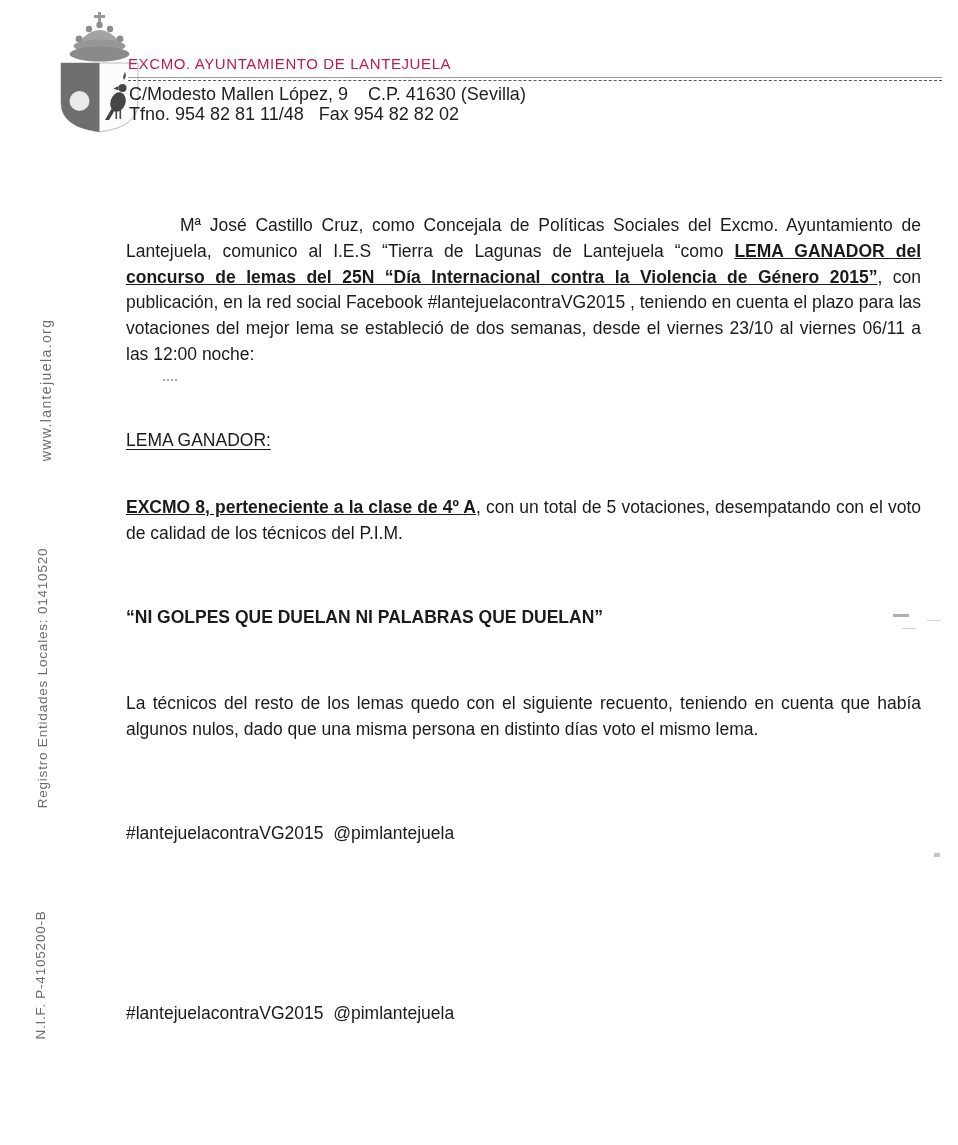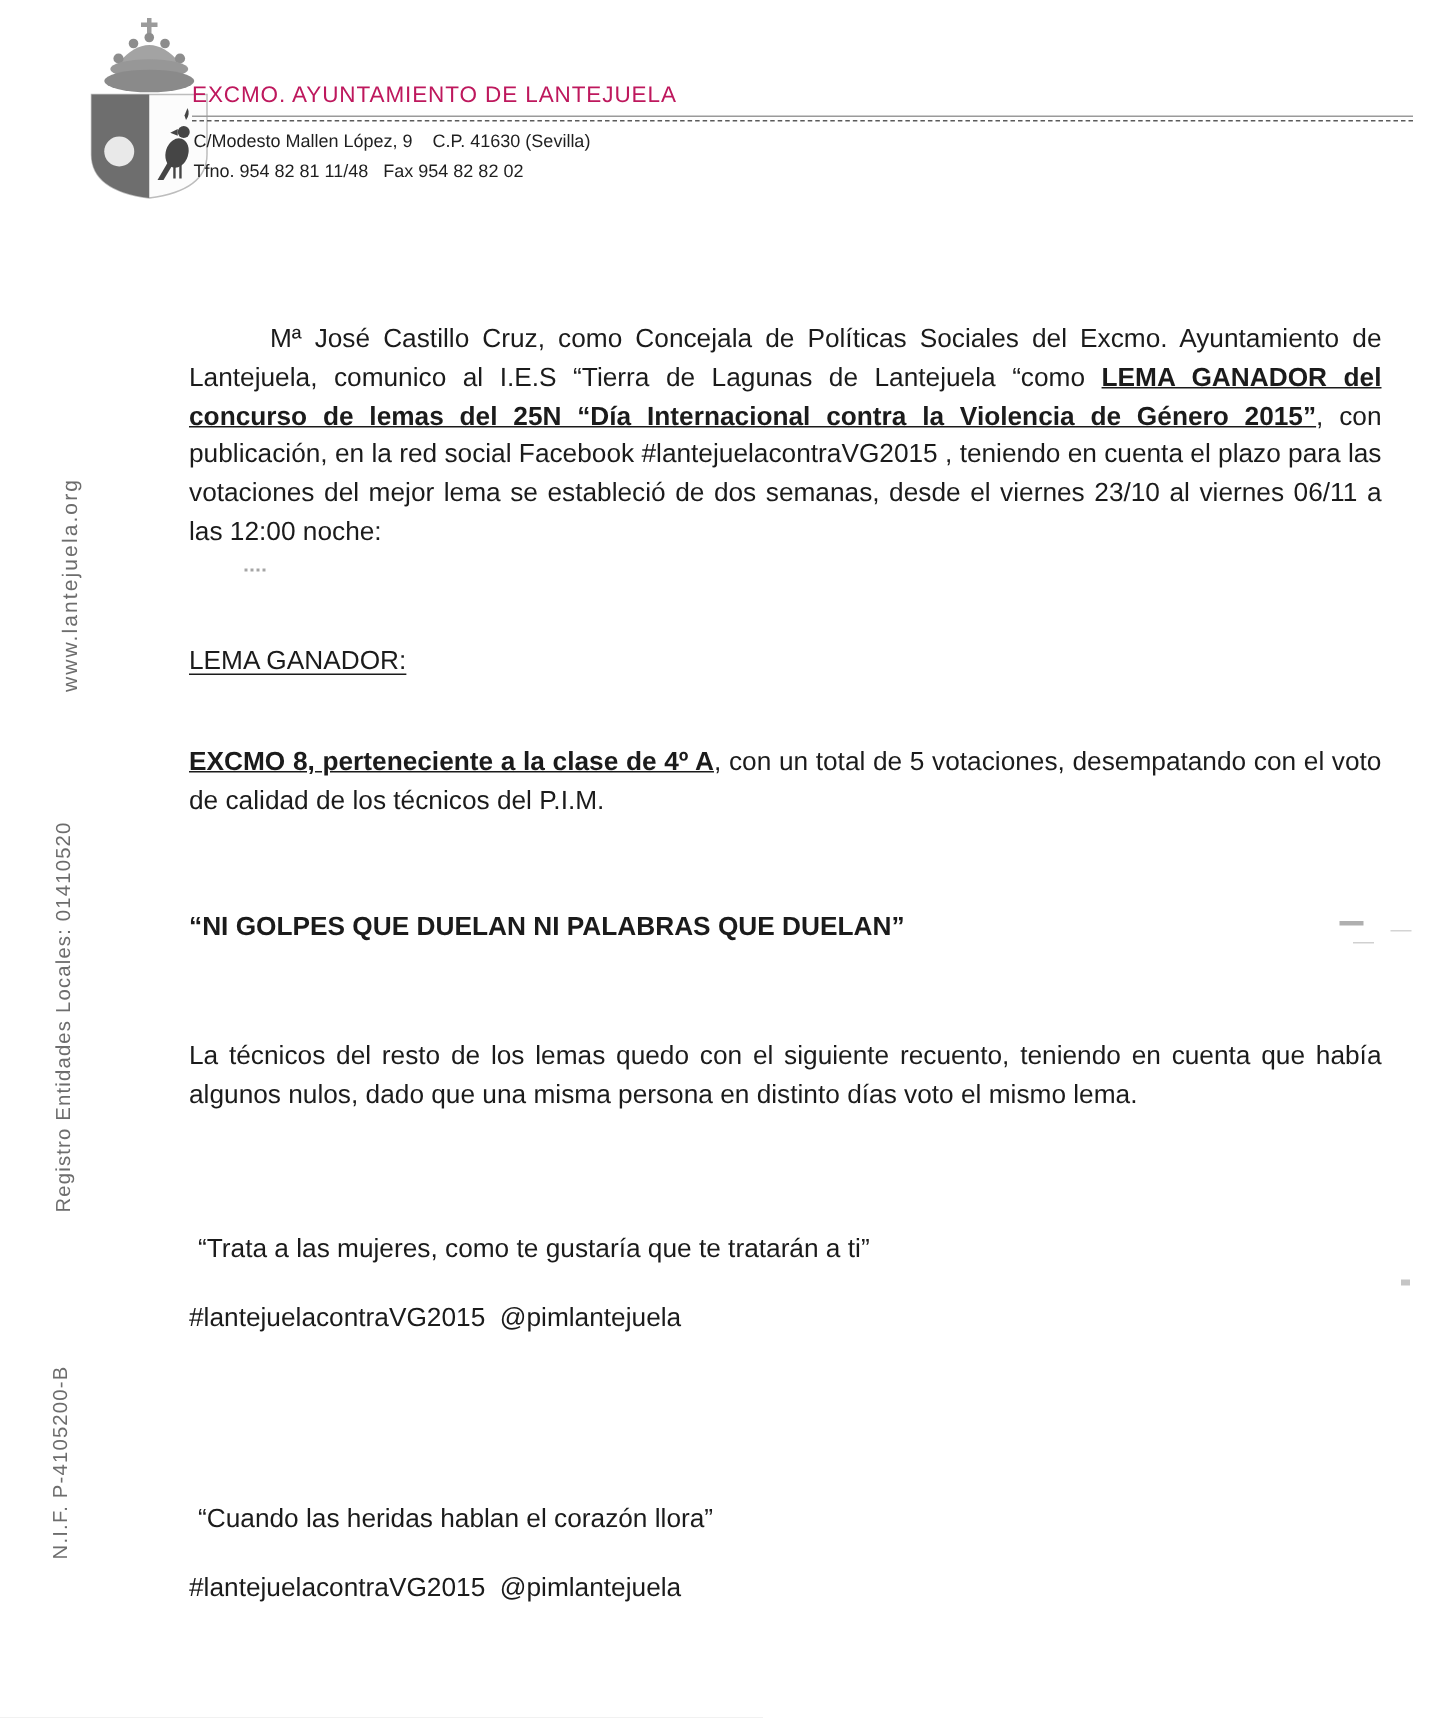--- a/index.html
+++ b/index.html
@@ -37,21 +37,21 @@
     color: #be185d;
   }
   .header-rule {
     position: absolute; left: 128px; top: 77px;
     width: 814px; height: 4px;
     border-top: 1px solid #9a9a9a;
     border-bottom: 1px dashed #5a5a5a;
   }
   .addr-line {
     position: absolute; left: 129px;
-    font-size: 12px; line-height: 20px; color: #1f1f1f;
+    font-size: 18px; line-height: 20px; color: #1f1f1f;
     white-space: pre-wrap;
     text-align: center;
   }
   .addr-1 { top: 84px; }
   .addr-2 { top: 104px; }
 
   
   .doc-text {
     position: absolute; left: 126px; width: 795px;
     font-size: 17.5px; line-height: 25.8px; color: #1b1b1b;
@@ -150,23 +150,21 @@
 
     <p class="doc-text slogan">“NI GOLPES QUE DUELAN NI PALABRAS QUE DUELAN”</p>
 
     <div class="artifact artifact-2"></div>
 
     <p class="doc-text recount">La técnicos del resto de los lemas quedo con el siguiente recuento, teniendo en cuenta que había algunos nulos, dado que una misma persona en distinto días voto el mismo lema.</p>
 
     <div class="artifact artifact-3"></div>
 
     <div class="doc-text lema-1">
-      <p class="lema-quote">“Trata a las mujeres, como te gustaría que te tratarán a ti”</p>
       <p class="lema-tags">#lantejuelacontraVG2015  @pimlantejuela</p>
     </div>
 
     <div class="doc-text lema-2">
-      <p class="lema-quote">“Cuando las heridas hablan el corazón llora”</p>
       <p class="lema-tags">#lantejuelacontraVG2015  @pimlantejuela</p>
     </div>
 
   </main>
 </div>
 
 </body></html>

